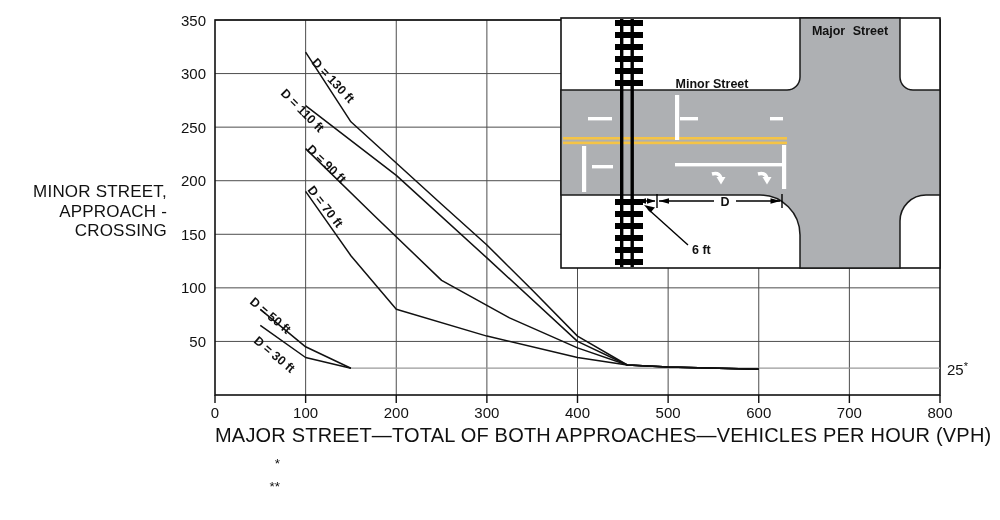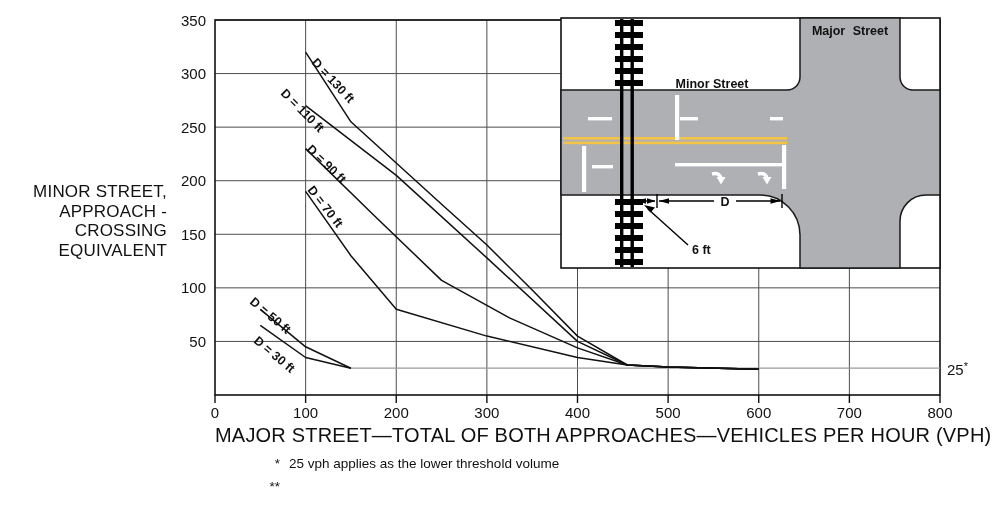--- a/index.html
+++ b/index.html
@@ -21,21 +21,20 @@
 </head>
 <body>
 
 <div id="stage">
 
   
   <div class="y-title">
     <div>MINOR STREET,</div>
     <div>APPROACH -</div>
     <div>CROSSING</div>
-    <div>EQUIVALENT</div>
   </div>
 
   <svg width="1000" height="520" viewBox="0 0 1000 520">
 
     <g id="grid">
         <line x1="215" y1="341.42857142857144" x2="940" y2="341.42857142857144" stroke="#4d4d4d" stroke-width="1"></line>
         <line x1="215" y1="287.8571428571429" x2="940" y2="287.8571428571429" stroke="#4d4d4d" stroke-width="1"></line>
         <line x1="215" y1="234.28571428571428" x2="940" y2="234.28571428571428" stroke="#4d4d4d" stroke-width="1"></line>
         <line x1="215" y1="180.71428571428572" x2="940" y2="180.71428571428572" stroke="#4d4d4d" stroke-width="1"></line>
         <line x1="215" y1="127.14285714285717" x2="940" y2="127.14285714285717" stroke="#4d4d4d" stroke-width="1"></line>
@@ -173,19 +172,18 @@
     </g>
   </svg>
 
   
   <div class="x-title">MAJOR STREET—TOTAL OF BOTH APPROACHES—VEHICLES PER HOUR (VPH)</div>
 
   
   <div class="footnotes">
     <div class="fn-row">
       <span class="fn-marker">*</span>
-      <span class="fn-text">25 vph applies as the lower threshold volume</span>
     </div>
     <div class="fn-row">
       <span class="fn-marker">**</span>
     </div>
   </div>
 </div>
 
 </body></html>

